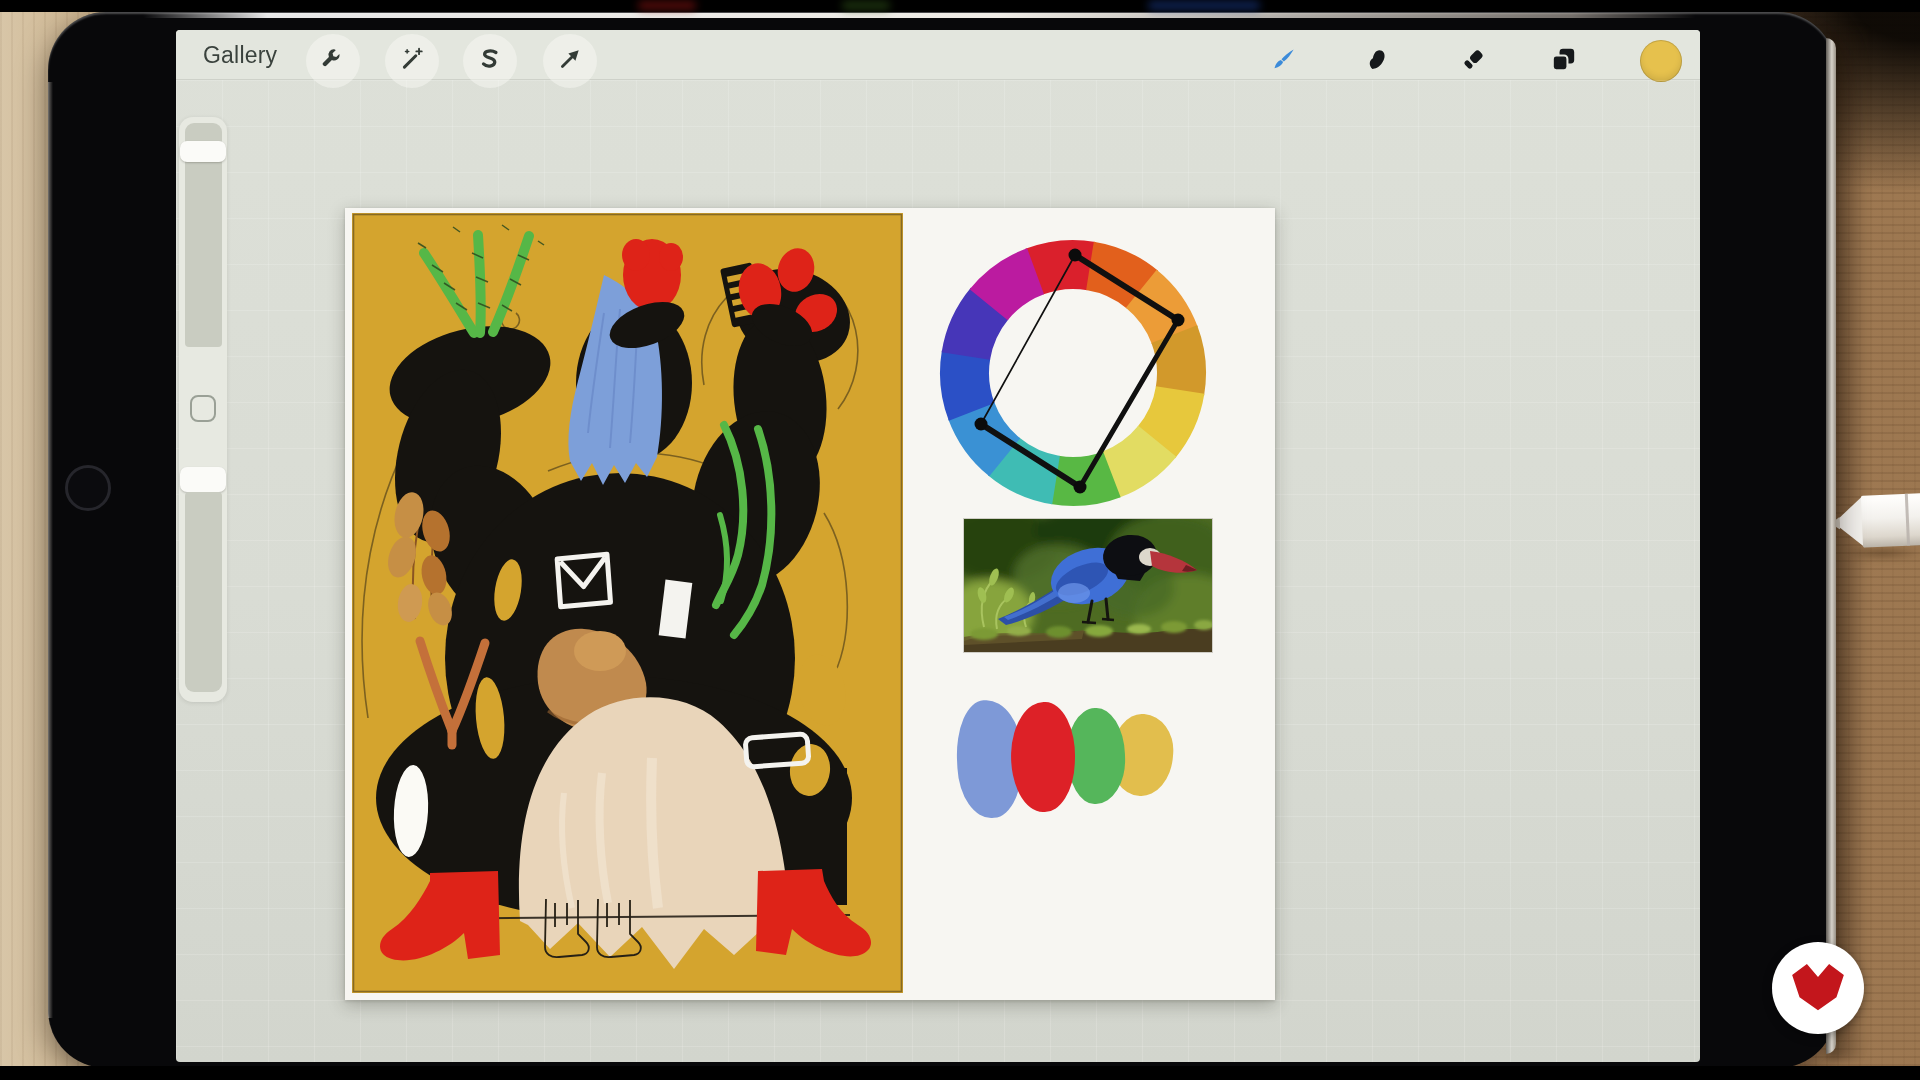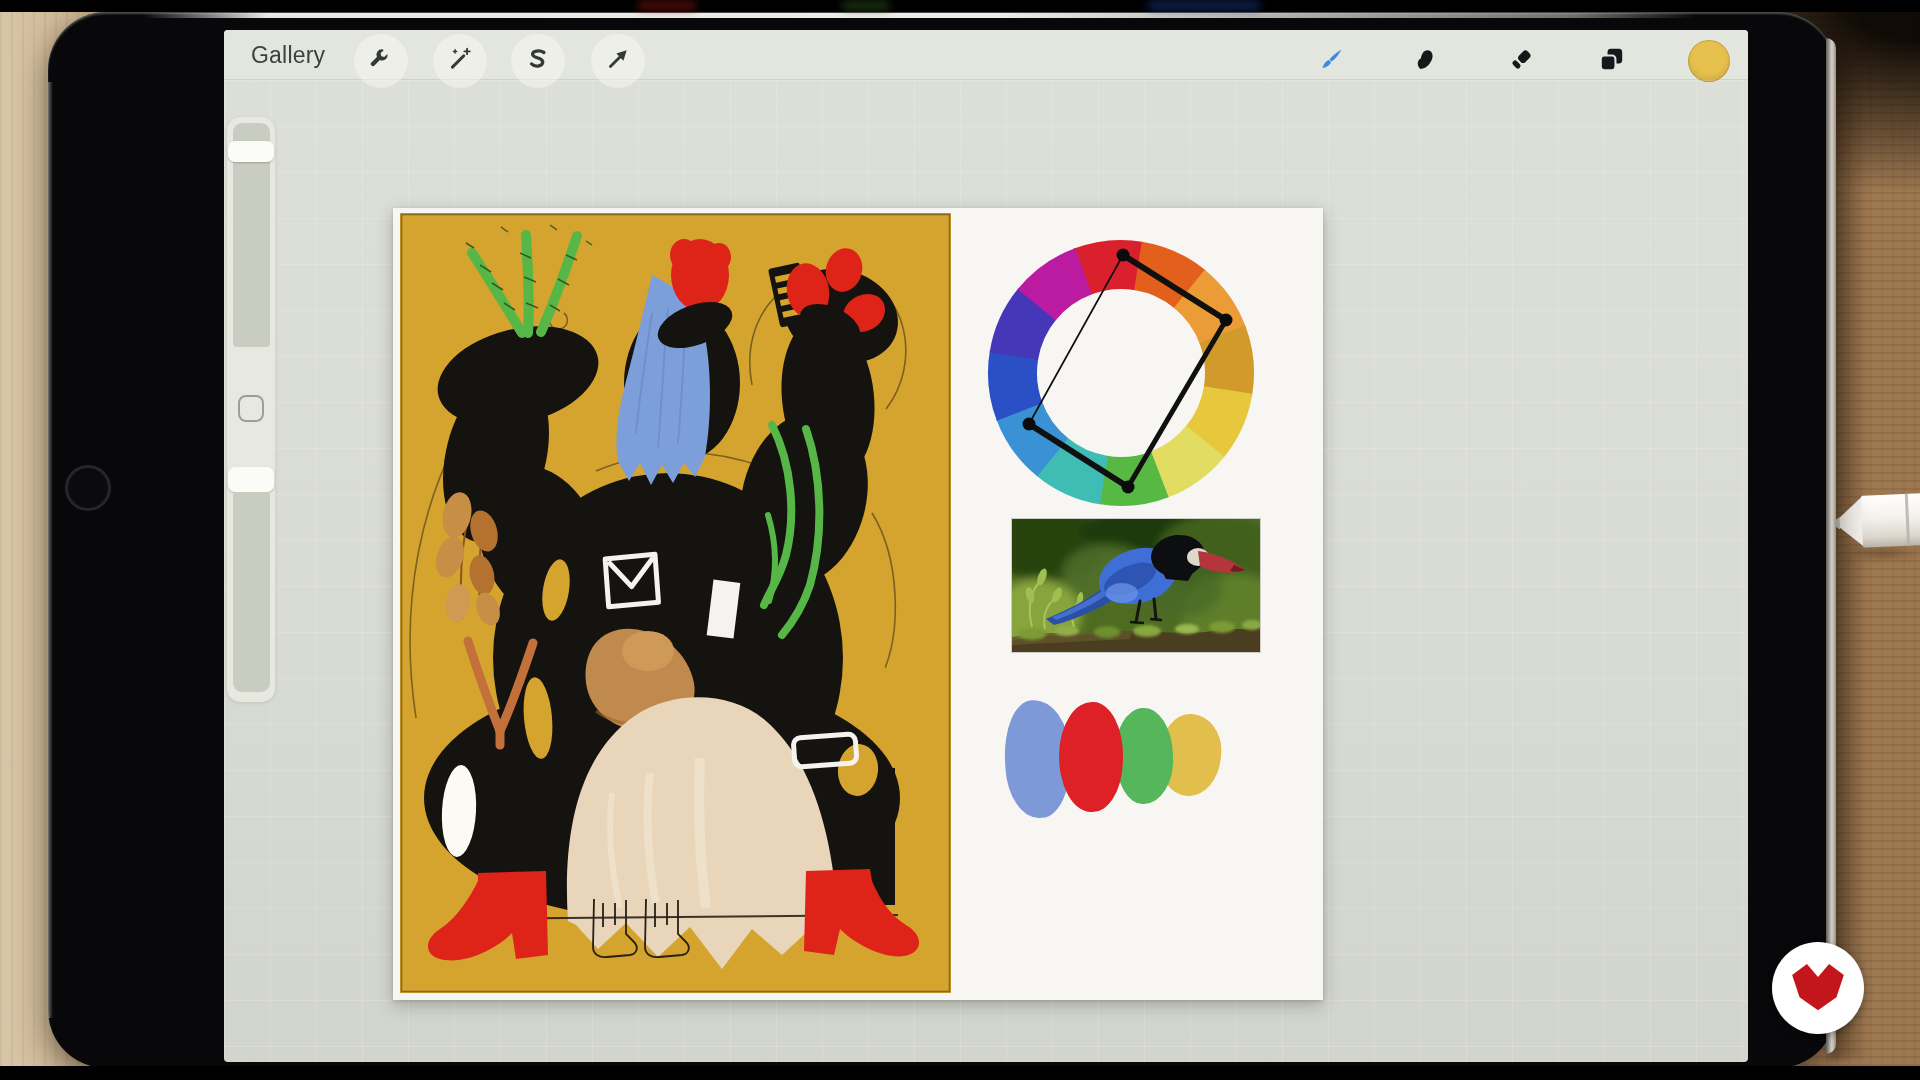--- a/index.html
+++ b/index.html
@@ -38,21 +38,21 @@
     background:linear-gradient(90deg,rgba(255,255,255,0),rgba(255,255,255,.9) 8%,var(--edge-hi) 55%,rgba(205,196,186,.55) 92%,rgba(0,0,0,0));}
   .edge-right{position:absolute;right:0;top:26px;bottom:14px;width:10px;border-radius:0 26px 26px 0;
     background:linear-gradient(90deg,#5f5b55,#d6d1c9 58%,#989085);}
   .edge-left{position:absolute;left:0;top:70px;bottom:50px;width:5px;opacity:.5;
     background:linear-gradient(90deg,#cfc9c0,rgba(120,115,108,0));}
   .home-button{position:absolute;left:17px;top:453px;width:46px;height:46px;border-radius:50%;
     background:#0b0b0e;border:3px solid var(--home-ring);}
 
   
   .screen{position:absolute;left:128px;top:18px;width:1524px;height:1032px;border-radius:4px;overflow:hidden;
-    background:linear-gradient(180deg,#dde0d8,var(--screen-bg) 55%,#d2d5cd);margin-left:48px;}
+    background:linear-gradient(180deg,#dde0d8,var(--screen-bg) 55%,#d2d5cd);}
 
   
   .pc-toolbar{position:absolute;left:0;top:0;width:100%;height:50px;background:var(--toolbar-bg);
     border-bottom:1px solid rgba(60,60,50,.12);display:flex;align-items:center;}
   .gallery-btn{position:absolute;left:27px;top:0;height:50px;display:flex;align-items:center;
     font-size:23px;font-weight:500;color:#3a423d;letter-spacing:.2px;cursor:default;}
   .tool-btn{position:absolute;top:4px;width:54px;height:54px;border-radius:50%;
     background:rgba(250,250,247,.45);display:flex;align-items:center;justify-content:center;}
   .tool-btn svg{width:26px;height:26px;}
   .rtool{position:absolute;top:7px;width:48px;height:48px;display:flex;align-items:center;justify-content:center;background:none;}

